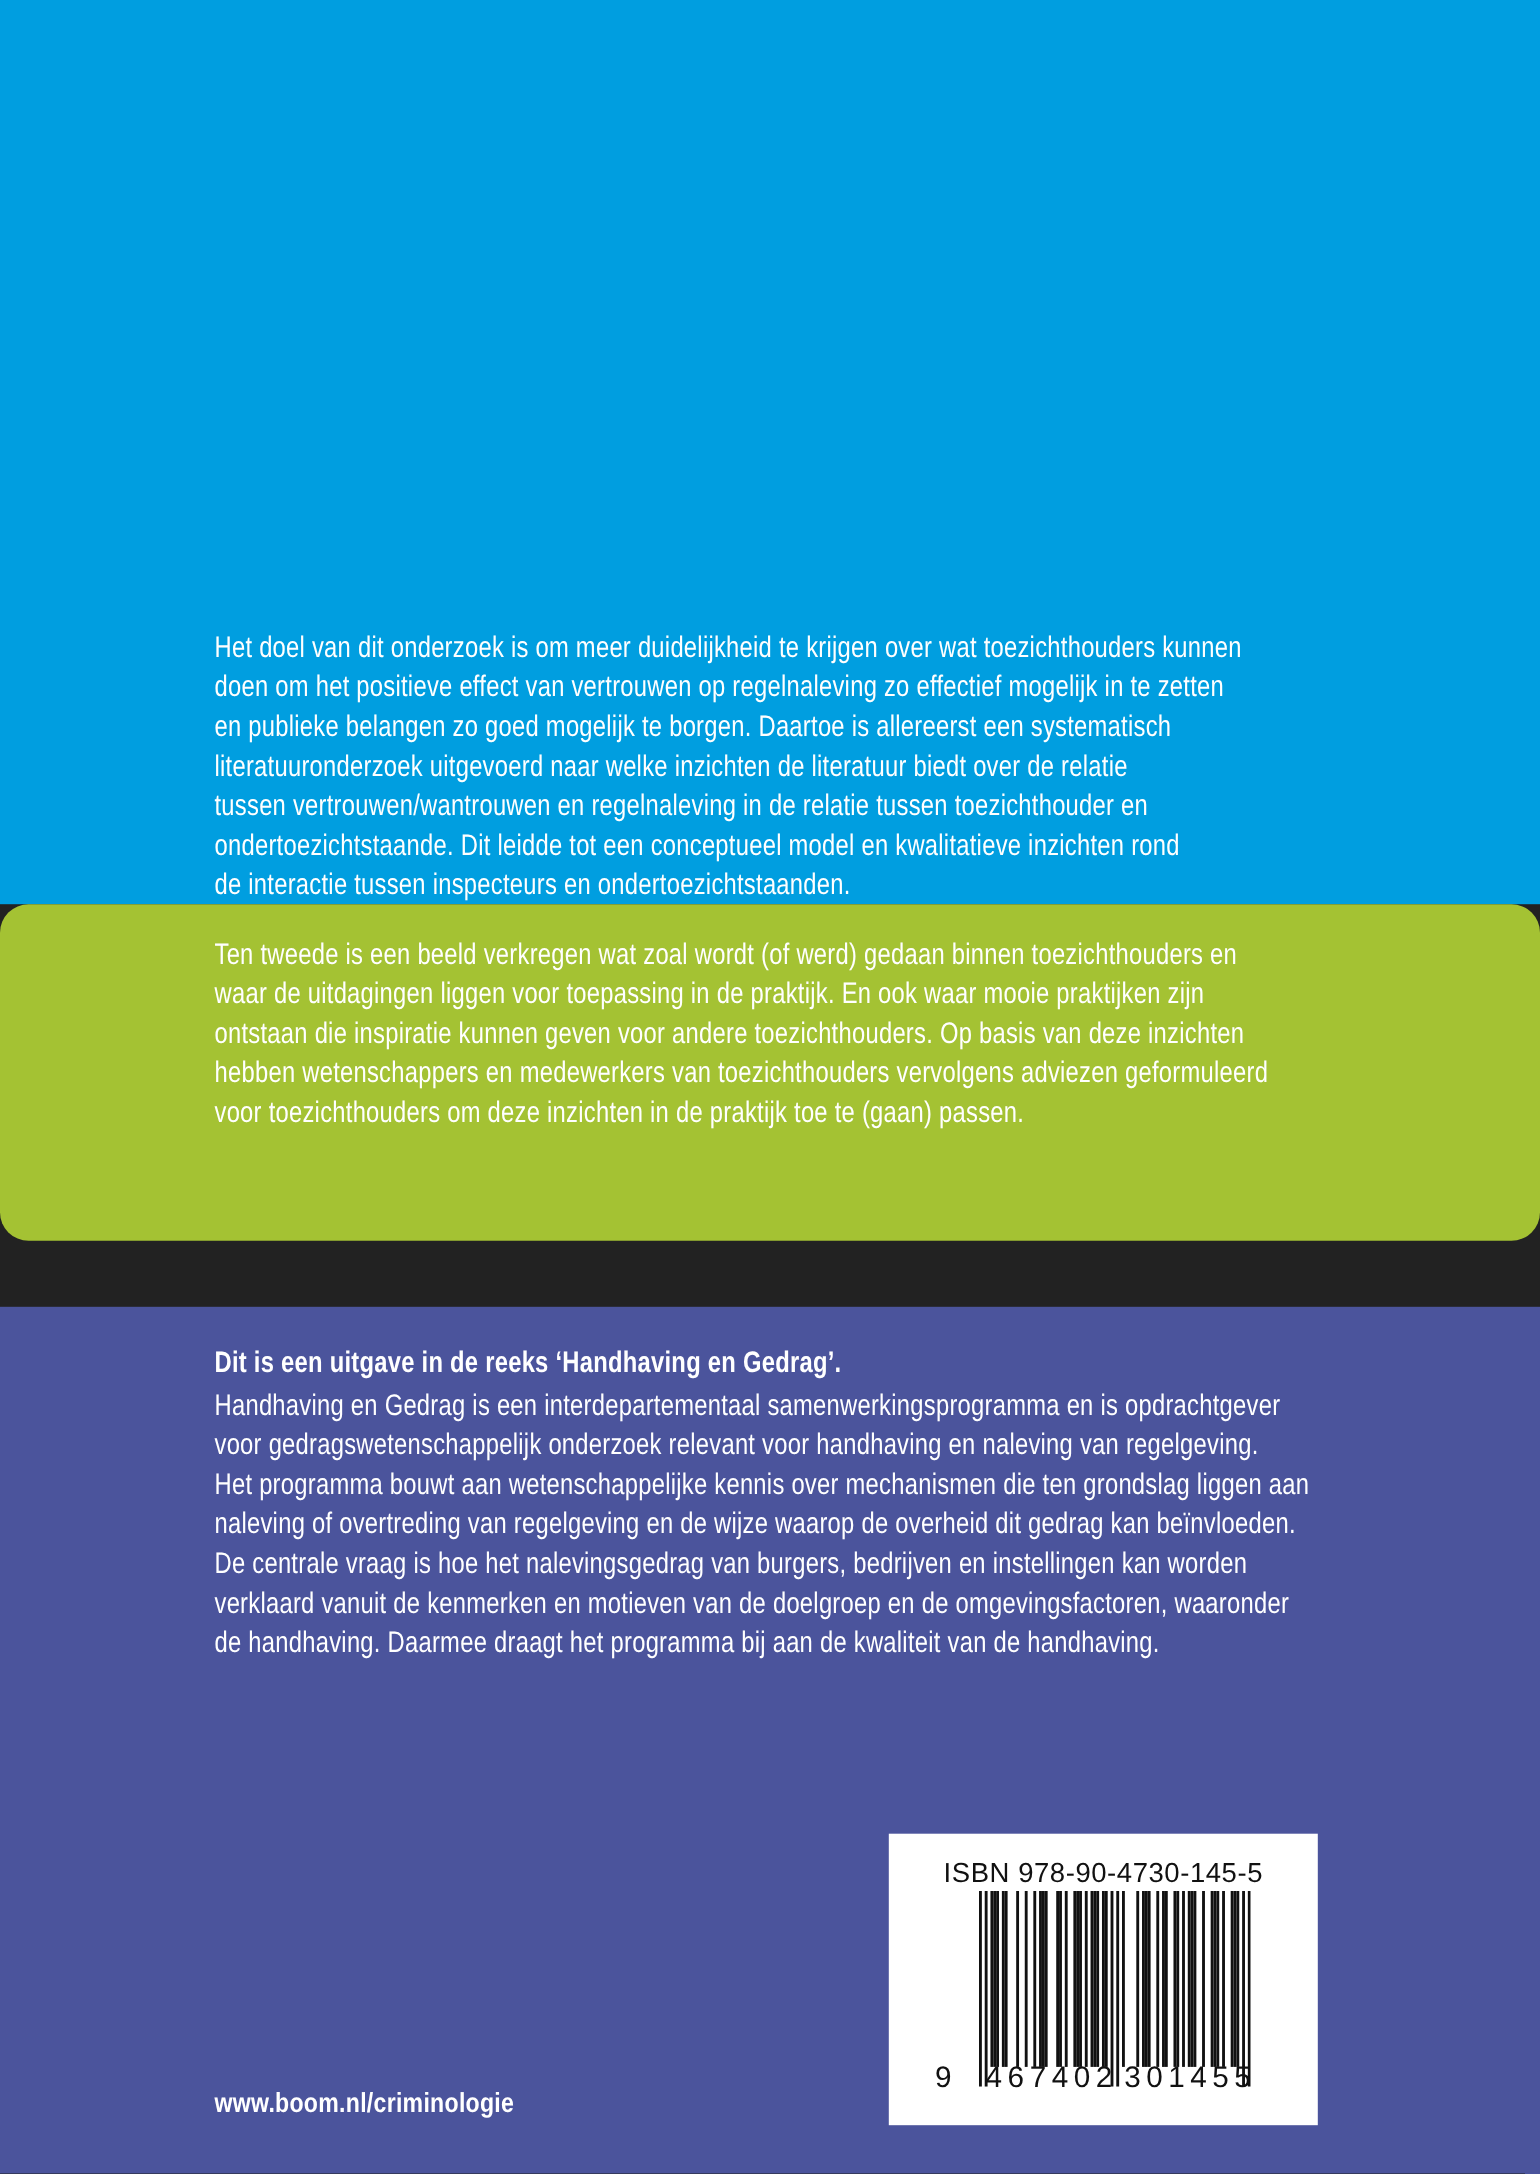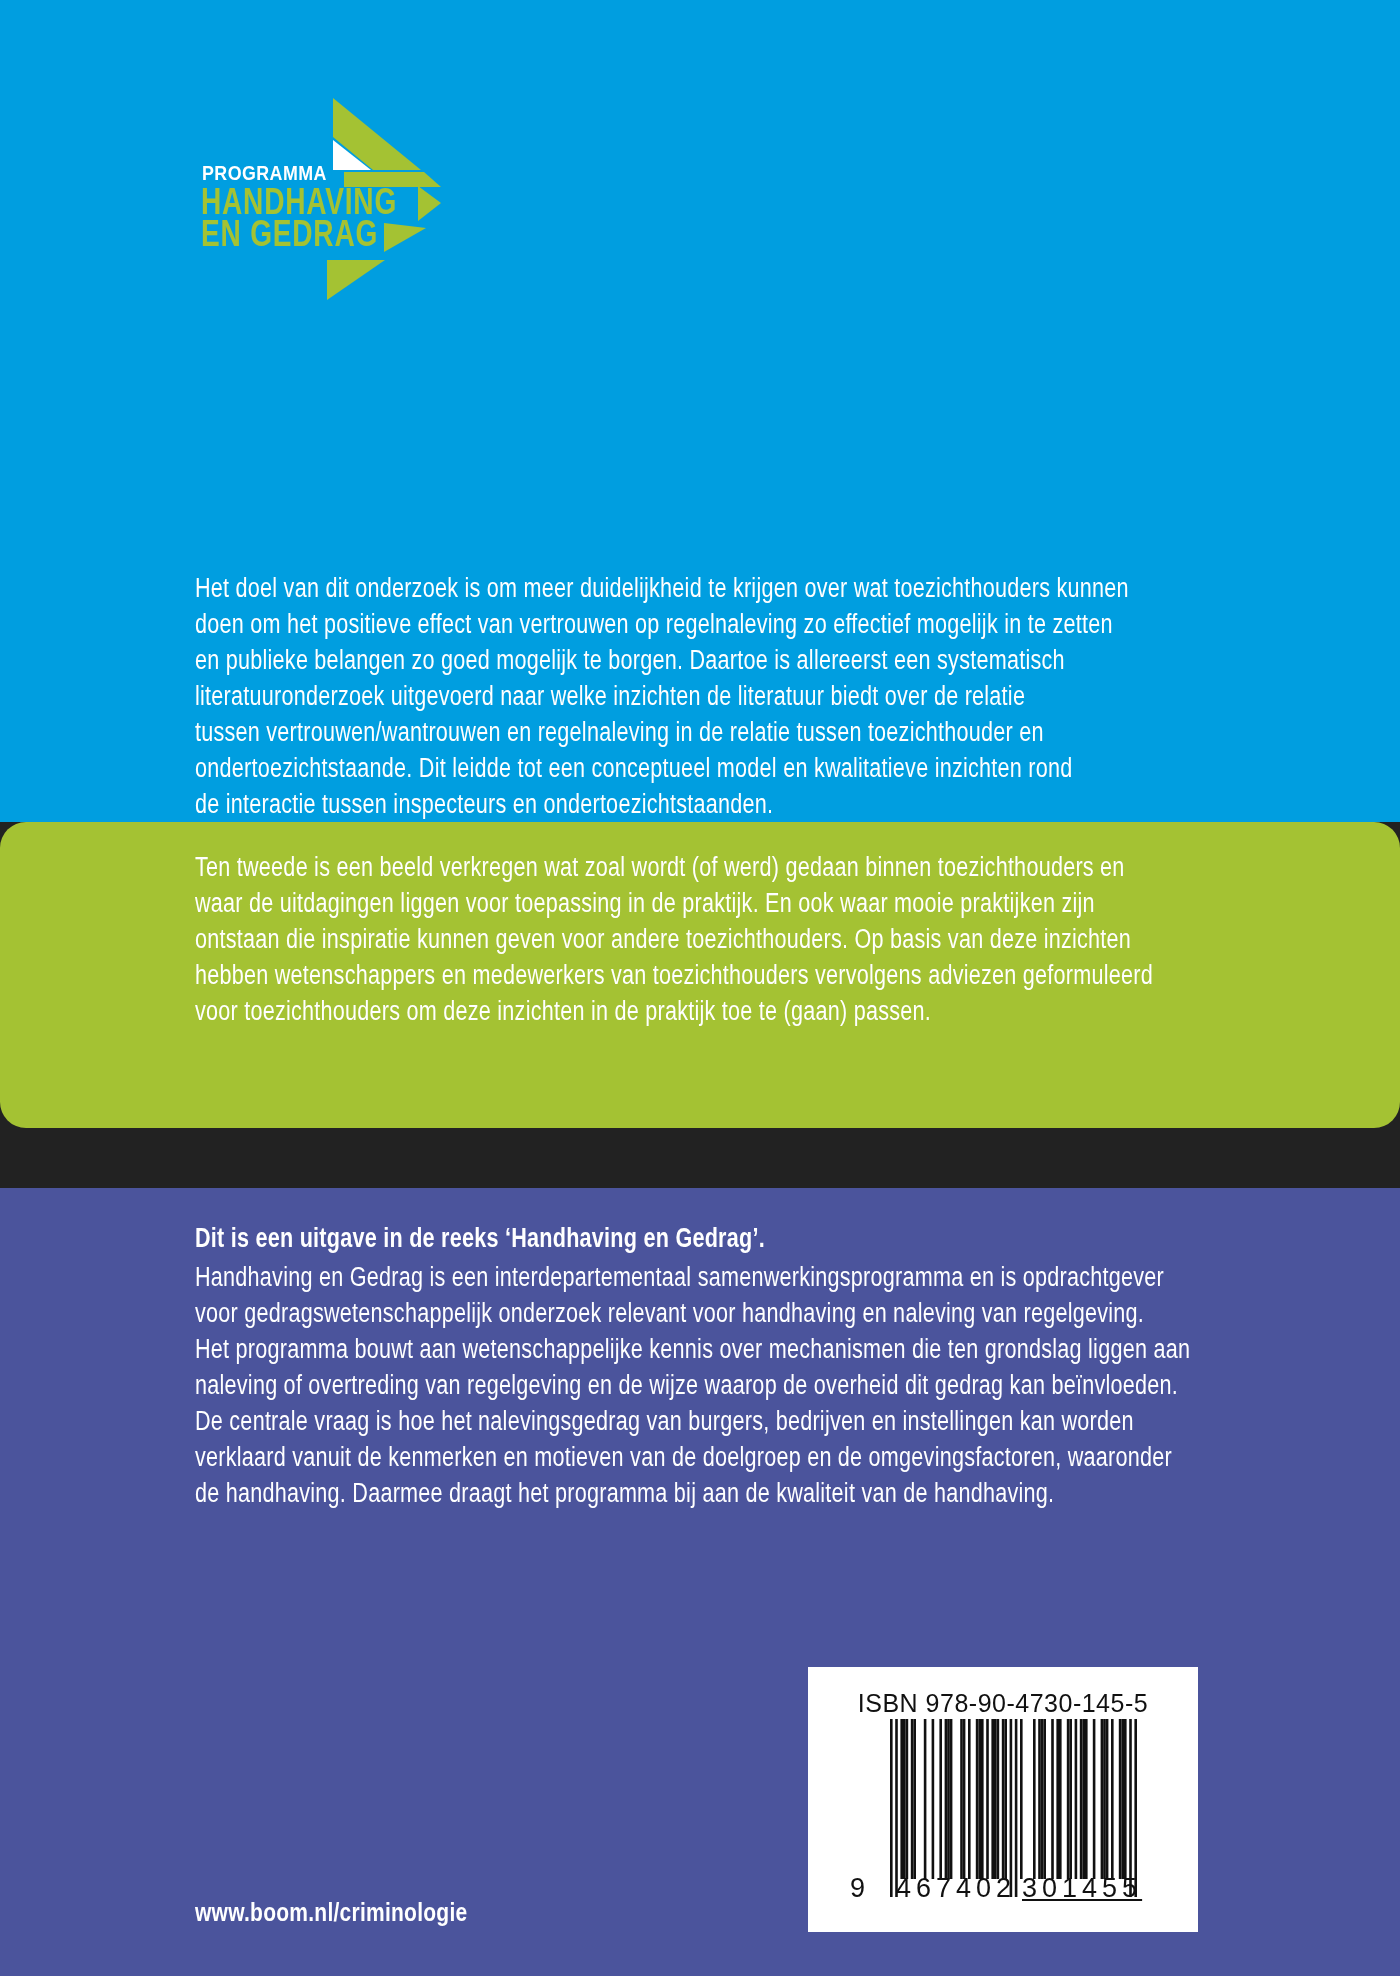--- a/index.html
+++ b/index.html
@@ -51,42 +51,29 @@
   
   .isbn-box{position:absolute;left:808px;top:479px;width:390px;height:265px;background:var(--c-white);}
   .isbn-label{
     position:absolute;top:22px;left:0;right:0;text-align:center;
     color:var(--c-ink);font-size:25px;letter-spacing:.5px;white-space:nowrap;
   }
   .barcode-svg{position:absolute;left:82px;top:52px;width:247px;height:178px;}
   .bc-digit{position:absolute;top:206px;color:var(--c-ink);font-size:27px;line-height:30px;}
   .bc-lead{left:42px;}
   .bc-g1{left:88px;letter-spacing:5px;}
-  .bc-g2{left:214px;letter-spacing:5px;text-decoration:underline;}
+  .bc-g2{left:214px;letter-spacing:5px;}
 </style>
 </head>
 <body>
 
 <div class="page">
 
   <section class="band band-blue">
 
-    <div class="logo">
-      <svg class="logo-arrow" viewBox="320 90 140 215" xmlns="http://www.w3.org/2000/svg">
-        <polygon points="333,98 421,170 373,170 333,137" fill="#A4C233"></polygon>
-        <polygon points="333,140 371,170 333,170" fill="#FFFFFF"></polygon>
-        <polygon points="344,172 424,172 441,187 344,187" fill="#A4C233"></polygon>
-        <polygon points="418,186 441,203 418,221" fill="#A4C233"></polygon>
-        <polygon points="384,223 426,228 384,252" fill="#A4C233"></polygon>
-        <polygon points="327,260 385,260 327,300" fill="#A4C233"></polygon>
-      </svg>
-      <div class="logo-kicker">PROGRAMMA</div>
-      <div class="logo-line logo-line1">HANDHAVING</div>
-      <div class="logo-line logo-line2">EN GEDRAG</div>
-    </div>
 
     <p class="para para-blue">Het doel van dit onderzoek is om meer duidelijkheid te krijgen over wat toezichthouders kunnen
 doen om het positieve effect van vertrouwen op regelnaleving zo effectief mogelijk in te zetten
 en publieke belangen zo goed mogelijk te borgen. Daartoe is allereerst een systematisch
 literatuuronderzoek uitgevoerd naar welke inzichten de literatuur biedt over de relatie
 tussen vertrouwen/wantrouwen en regelnaleving in de relatie tussen toezichthouder en
 ondertoezichtstaande. Dit leidde tot een conceptueel model en kwalitatieve inzichten rond
 de interactie tussen inspecteurs en ondertoezichtstaanden.</p>
   </section>
 

